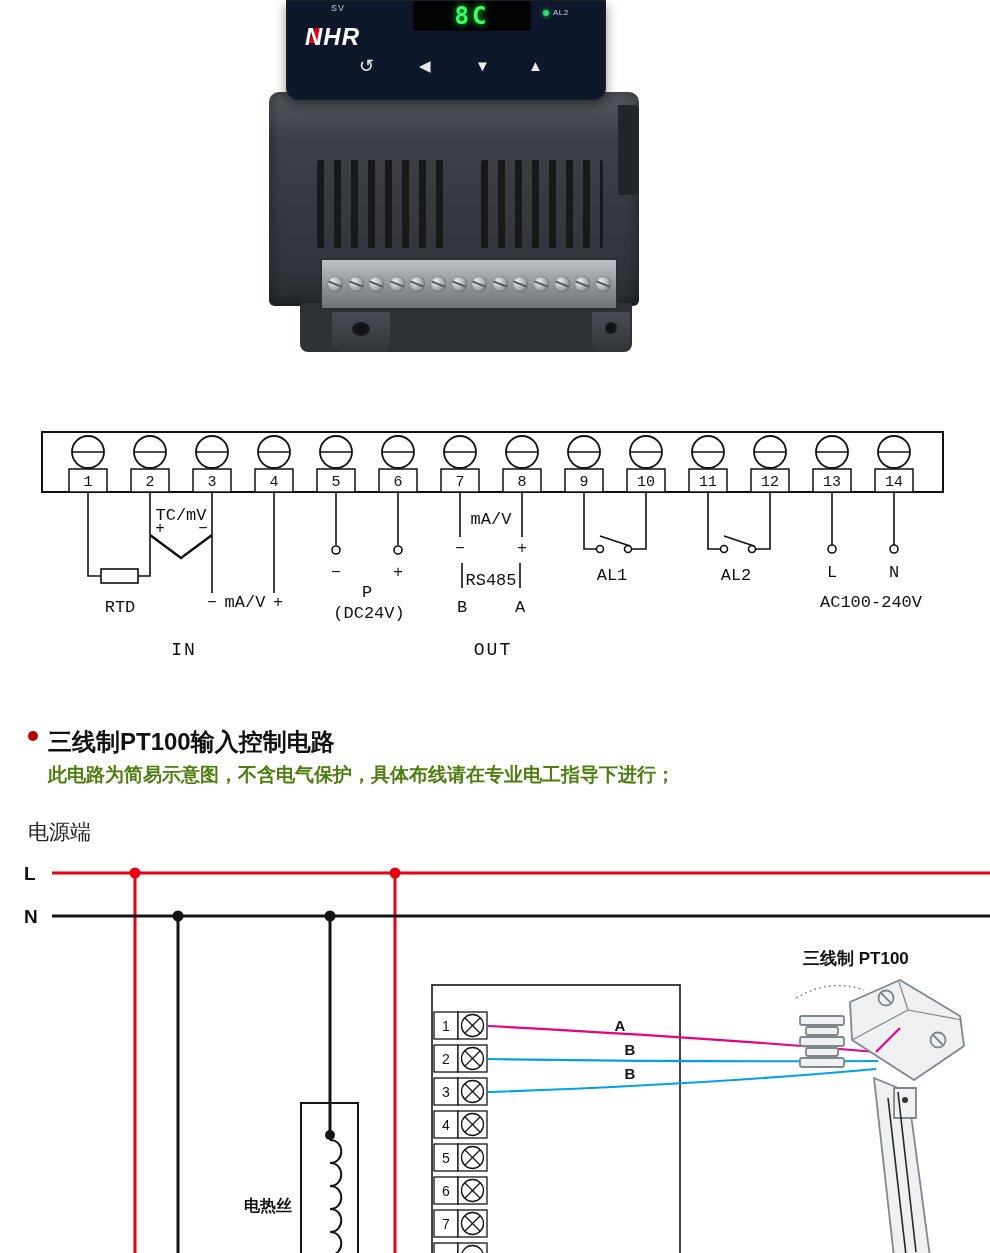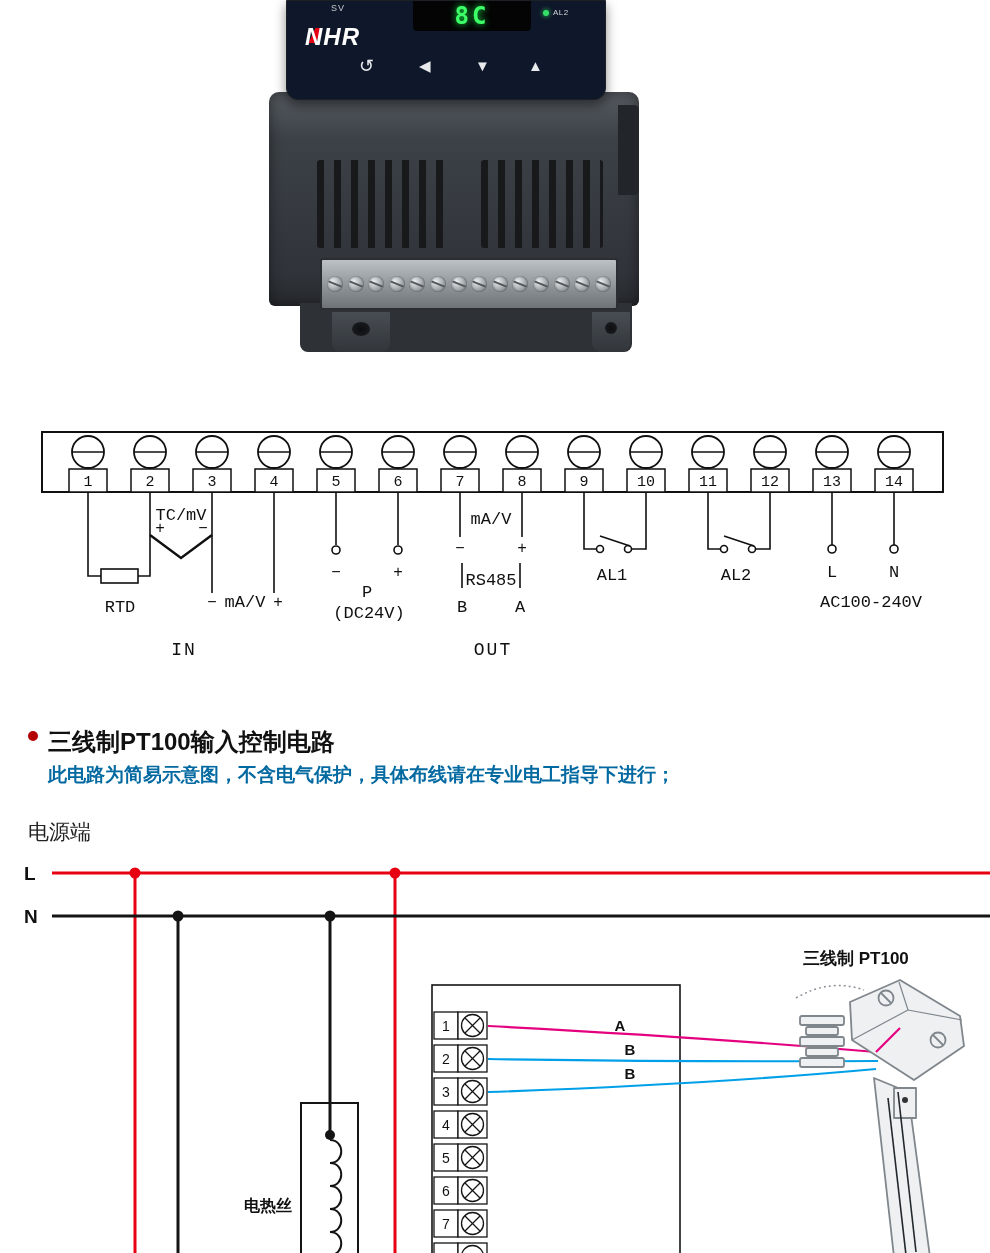--- a/index.html
+++ b/index.html
@@ -67,21 +67,21 @@
   .t-sign{font-size:16px;text-anchor:middle;}
   .t-io{font-size:18px;text-anchor:middle;letter-spacing:2px;}
   .wire{stroke:#101010;stroke-width:1.6;fill:none;}
   .wedge{stroke:#101010;stroke-width:2.4;fill:none;}
   .res{fill:#fff;stroke:#101010;stroke-width:1.6;}
   .node{fill:#fff;stroke:#101010;stroke-width:1.6;}
 
   
   .bullet{position:absolute;left:28px;top:731px;width:10px;height:10px;border-radius:50%;background:#b50000;}
   .sec-title{position:absolute;left:48px;top:714px;font-size:24px;font-weight:bold;color:#111;margin-top:12px;}
-  .sec-sub{position:absolute;left:48px;top:762px;font-size:19px;font-weight:bold;color:#0369a1;}
+  .sec-sub{position:absolute;left:48px;top:762px;font-size:19px;font-weight:bold;color:#4d7c0f;}
   .power-label{position:absolute;left:28px;top:818px;font-size:21px;color:#222;}
 
   
   .lw{stroke-width:3;fill:none;}
   .nw{stroke:#141414;stroke-width:3;fill:none;}
   .rail-lbl{font-family:"Liberation Sans",sans-serif;font-weight:bold;font-size:19px;fill:#111;}
   .box{fill:none;stroke:#141414;stroke-width:2;}
   .cw{fill:none;stroke:#141414;stroke-width:2;}
   .heater-lbl,.sensor-lbl{font-family:"Liberation Sans",sans-serif;font-weight:bold;font-size:16px;fill:#111;}
   .sensor-lbl{font-size:17px;}

